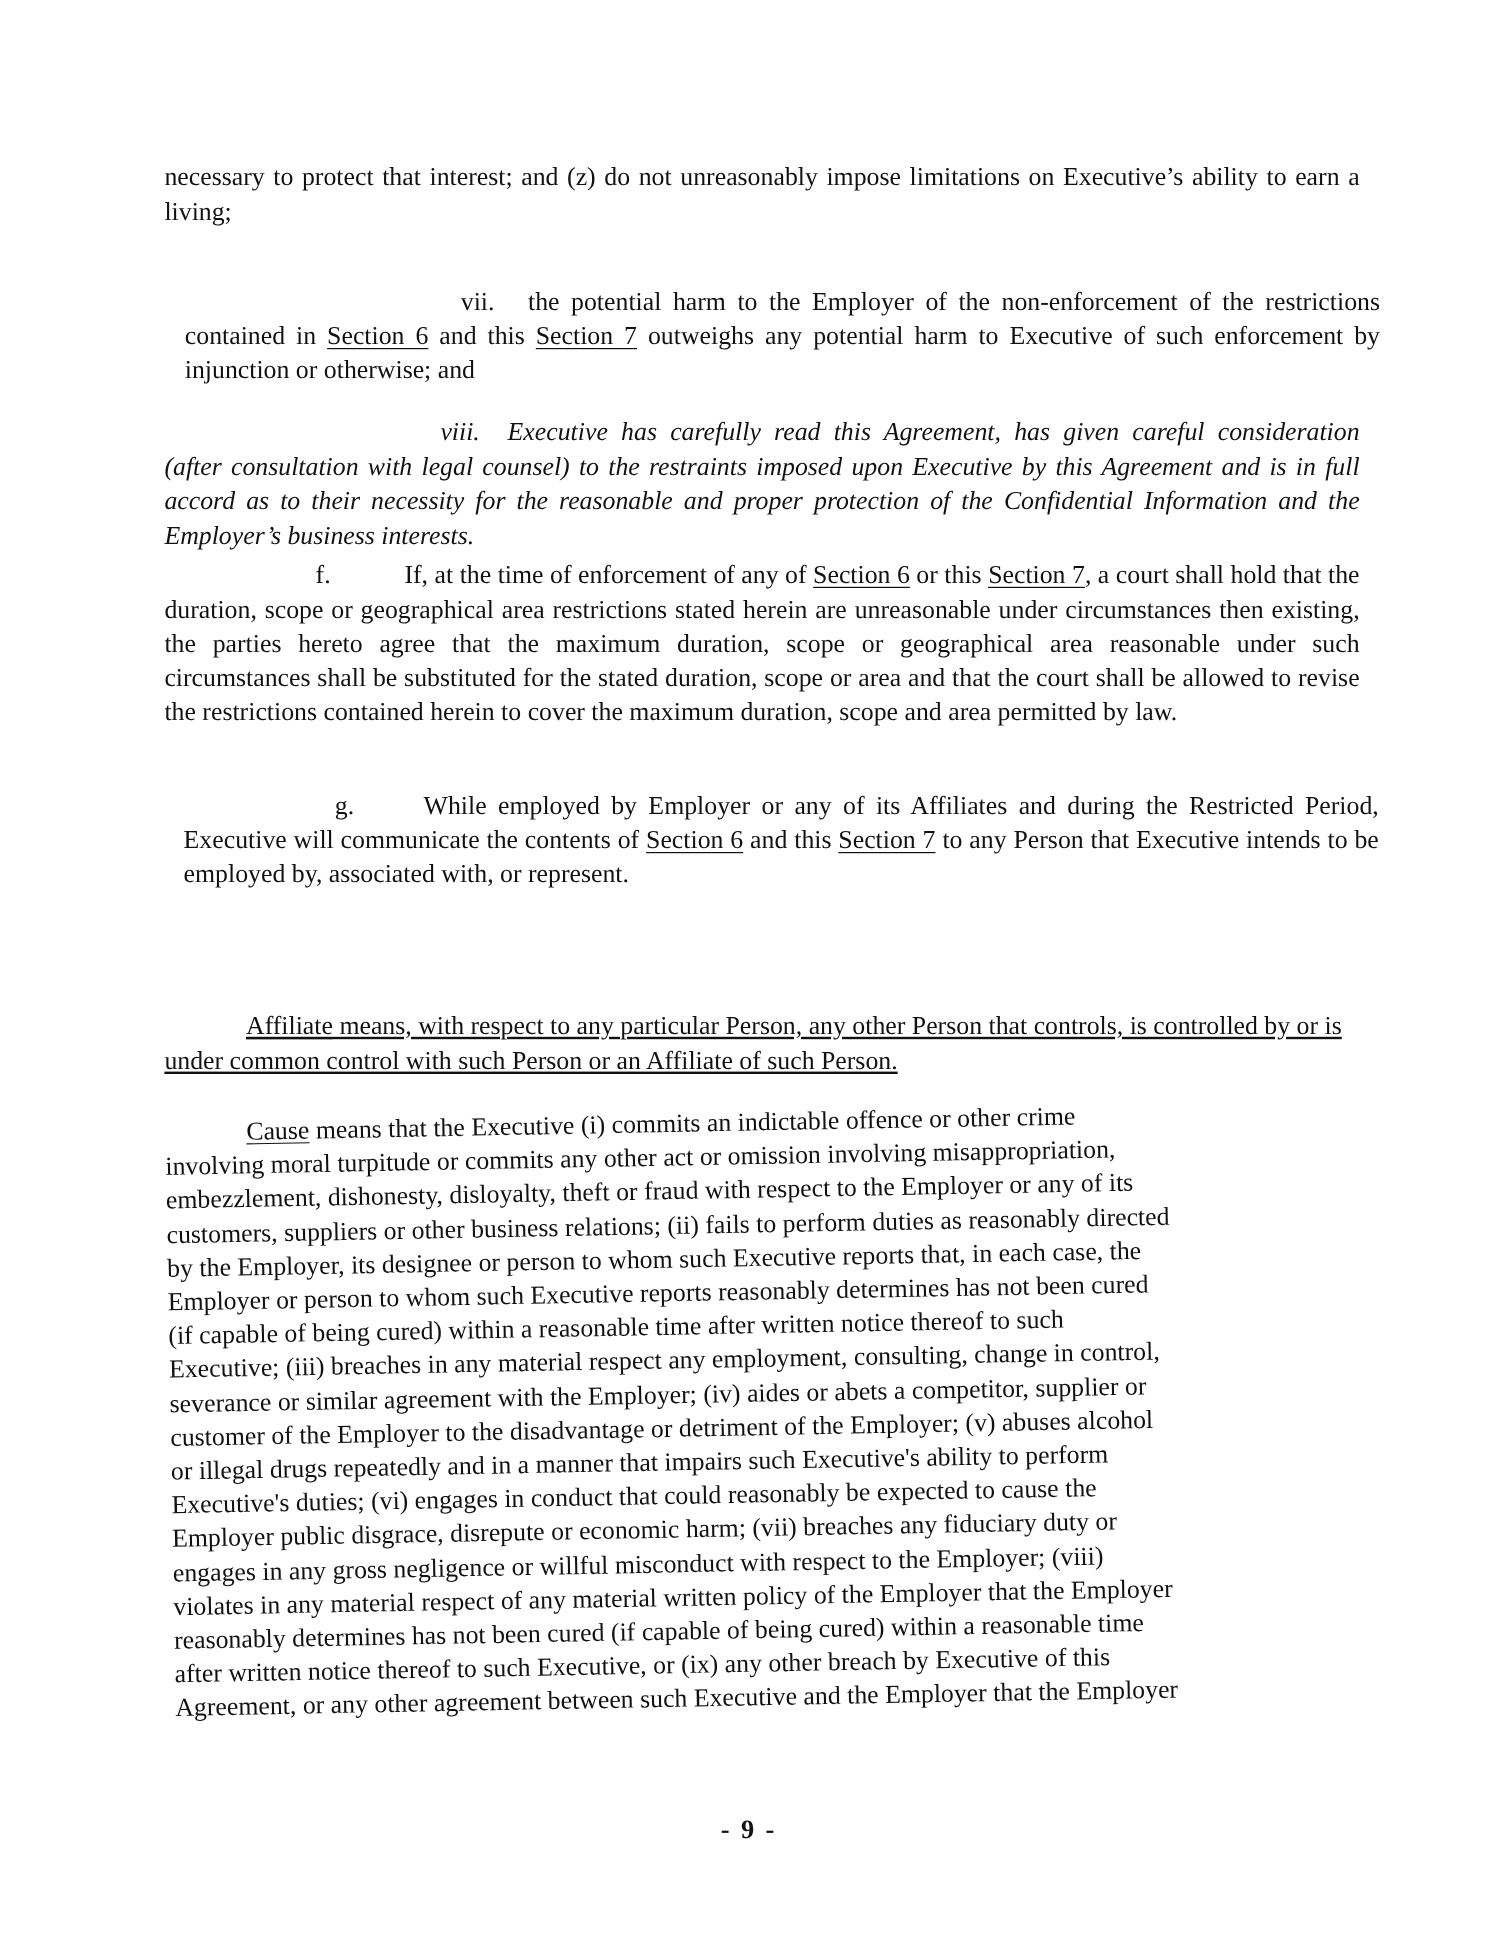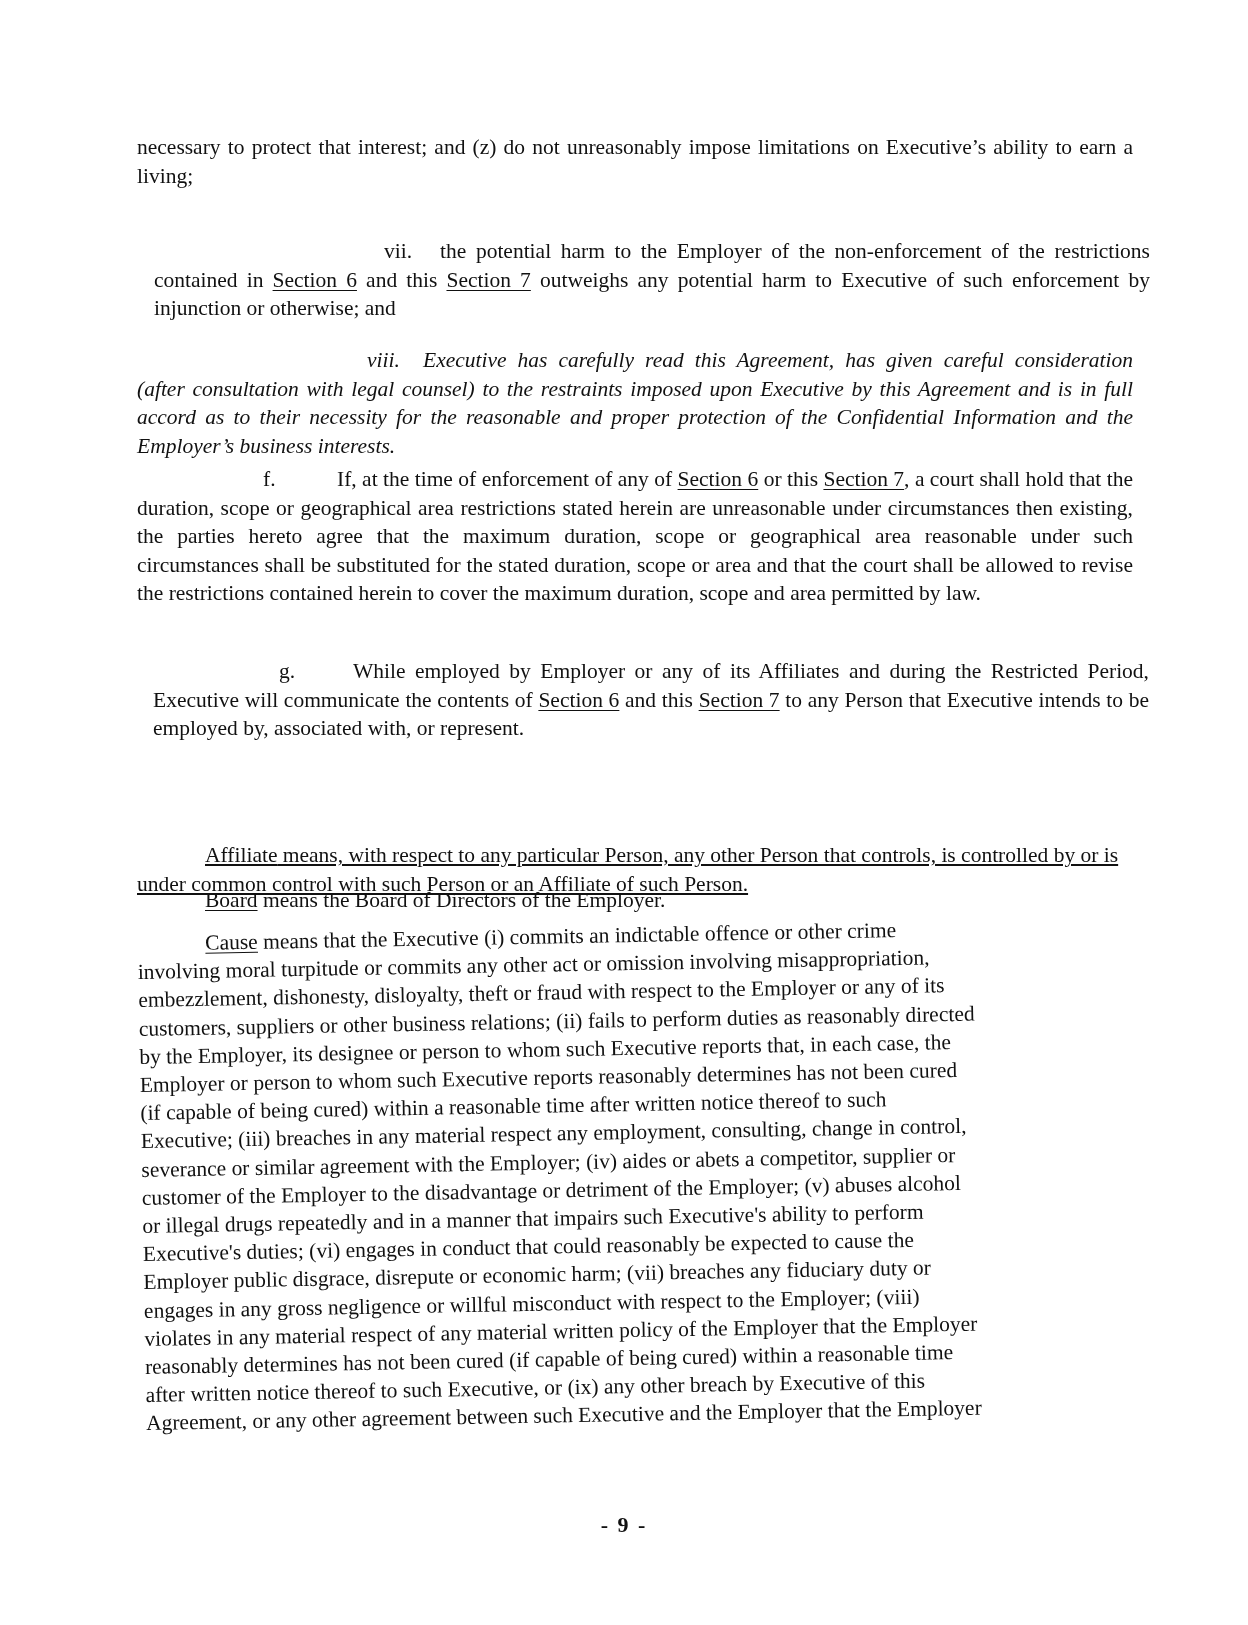--- a/index.html
+++ b/index.html
@@ -47,23 +47,20 @@
 
   <p class="block justify" style="top:641px; margin:16px;">
     <span class="indent-mid"></span><span class="enum" style="width:74px;">g.</span><span>While employed by Employer or any of its Affiliates and during the Restricted Period, Executive will communicate the contents of </span><span class="u">Section 6</span><span> and this </span><span class="u">Section 7</span><span> to any Person that Executive intends to be employed by, associated with, or represent.</span>
   </p>
 
 
   <p class="block" style="top:841px; margin:0;text-decoration:underline;">
     <span style="display:inline-block; width:68px;"></span><span class="u">Affiliate</span><span> means, with respect to any particular Person, any other Person that controls, is controlled by or is under common control with such Person or an Affiliate of such Person.</span>
   </p>
 
-  <p class="block" style="top:886px; margin:0;">
-    <span style="display:inline-block; width:68px;"></span><span class="u">Board</span><span> means the Board of Directors of the Employer.</span>
-  </p>
 
   <div class="cause">
     <span class="line"><span style="display:inline-block; width:68px;"></span><span class="u">Cause</span><span> means that the Executive (i) commits an indictable offence or other crime</span></span>
     <span class="line">involving moral turpitude or commits any other act or omission involving misappropriation,</span>
     <span class="line">embezzlement, dishonesty, disloyalty, theft or fraud with respect to the Employer or any of its</span>
     <span class="line">customers, suppliers or other business relations; (ii) fails to perform duties as reasonably directed</span>
     <span class="line">by the Employer, its designee or person to whom such Executive reports that, in each case, the</span>
     <span class="line">Employer or person to whom such Executive reports reasonably determines has not been cured</span>
     <span class="line">(if capable of being cured) within a reasonable time after written notice thereof to such</span>
     <span class="line">Executive; (iii) breaches in any material respect any employment, consulting, change in control,</span>

